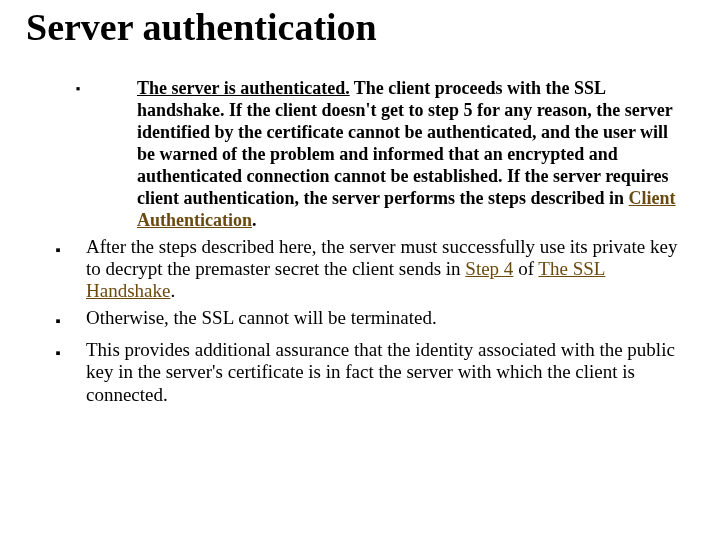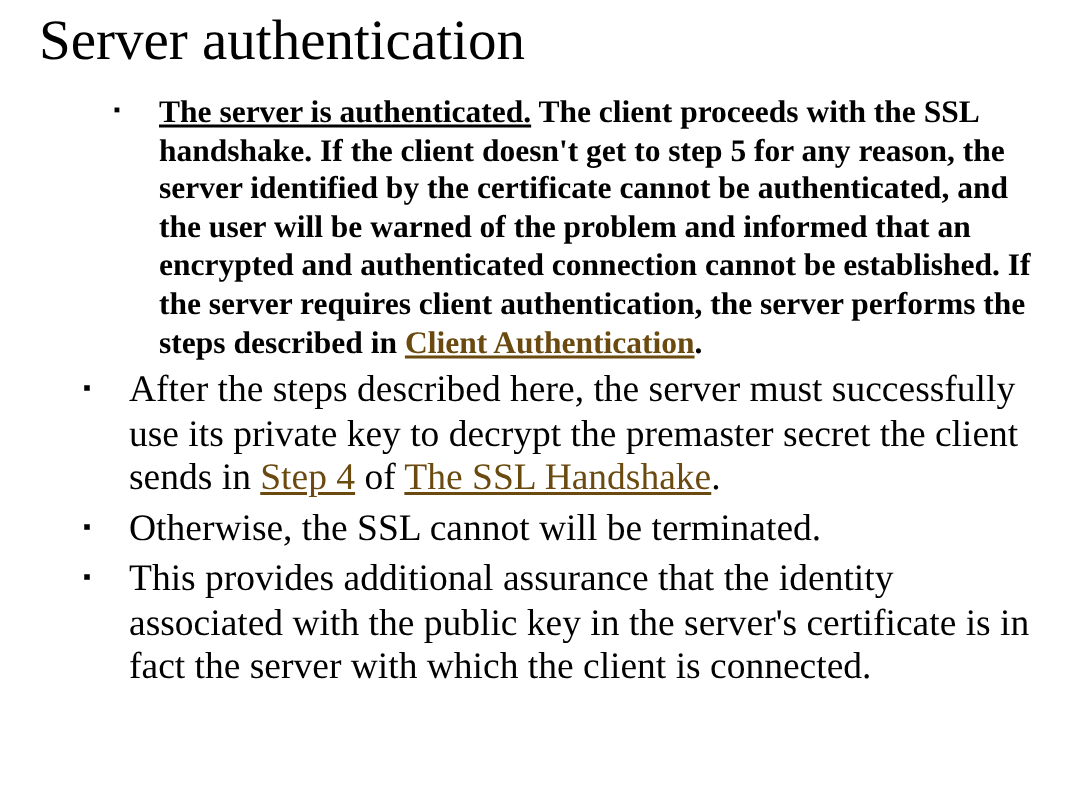--- a/index.html
+++ b/index.html
@@ -10,22 +10,22 @@
     background: #ffffff;
     font-family: "Times New Roman", Times, serif;
     color: #000000;
   }
   .slide {
     box-sizing: border-box;
     padding: 8px 26px 0 26px;
   }
   .title {
     font-size: 38px;
-    font-weight: 400;
-    margin: 0 0 14px 0;
+    font-weight: 700;
+    margin: 0 0 30px 0;
     line-height: 1.05;
   }
   .row {
     display: flex;
     align-items: flex-start;
   }
   .bullet-col {
     flex: 0 0 auto;
     font-family: Arial, Helvetica, sans-serif;
     color: #000;
@@ -35,37 +35,38 @@
     flex: 1 1 auto;
   }
   
   .row.first .bullet-col {
     width: 56px;
     padding-left: 24px;
     font-size: 13px;
     line-height: 22px;
   }
   .row.first .text-col {
-    font-size: 21px;
+    font-size: 18px;
     font-weight: bold;
     line-height: 1.22;
     padding-right: 4px;
+    margin-left: 31px;
   }
   
   .row.body {
     margin-top: 4px;
   }
   .row.body .bullet-col {
     width: 56px;
     padding-left: 4px;
     font-size: 15px;
     line-height: 28px;
   }
   .row.body .text-col {
-    font-size: 25px;
+    font-size: 19px;
     font-weight: 400;
     line-height: 1.18;
     padding-right: 2px;
   }
   .link {
     color: #6b4a10;
     text-decoration: underline;
   }
   .bold-lead {
     font-weight: bold;

